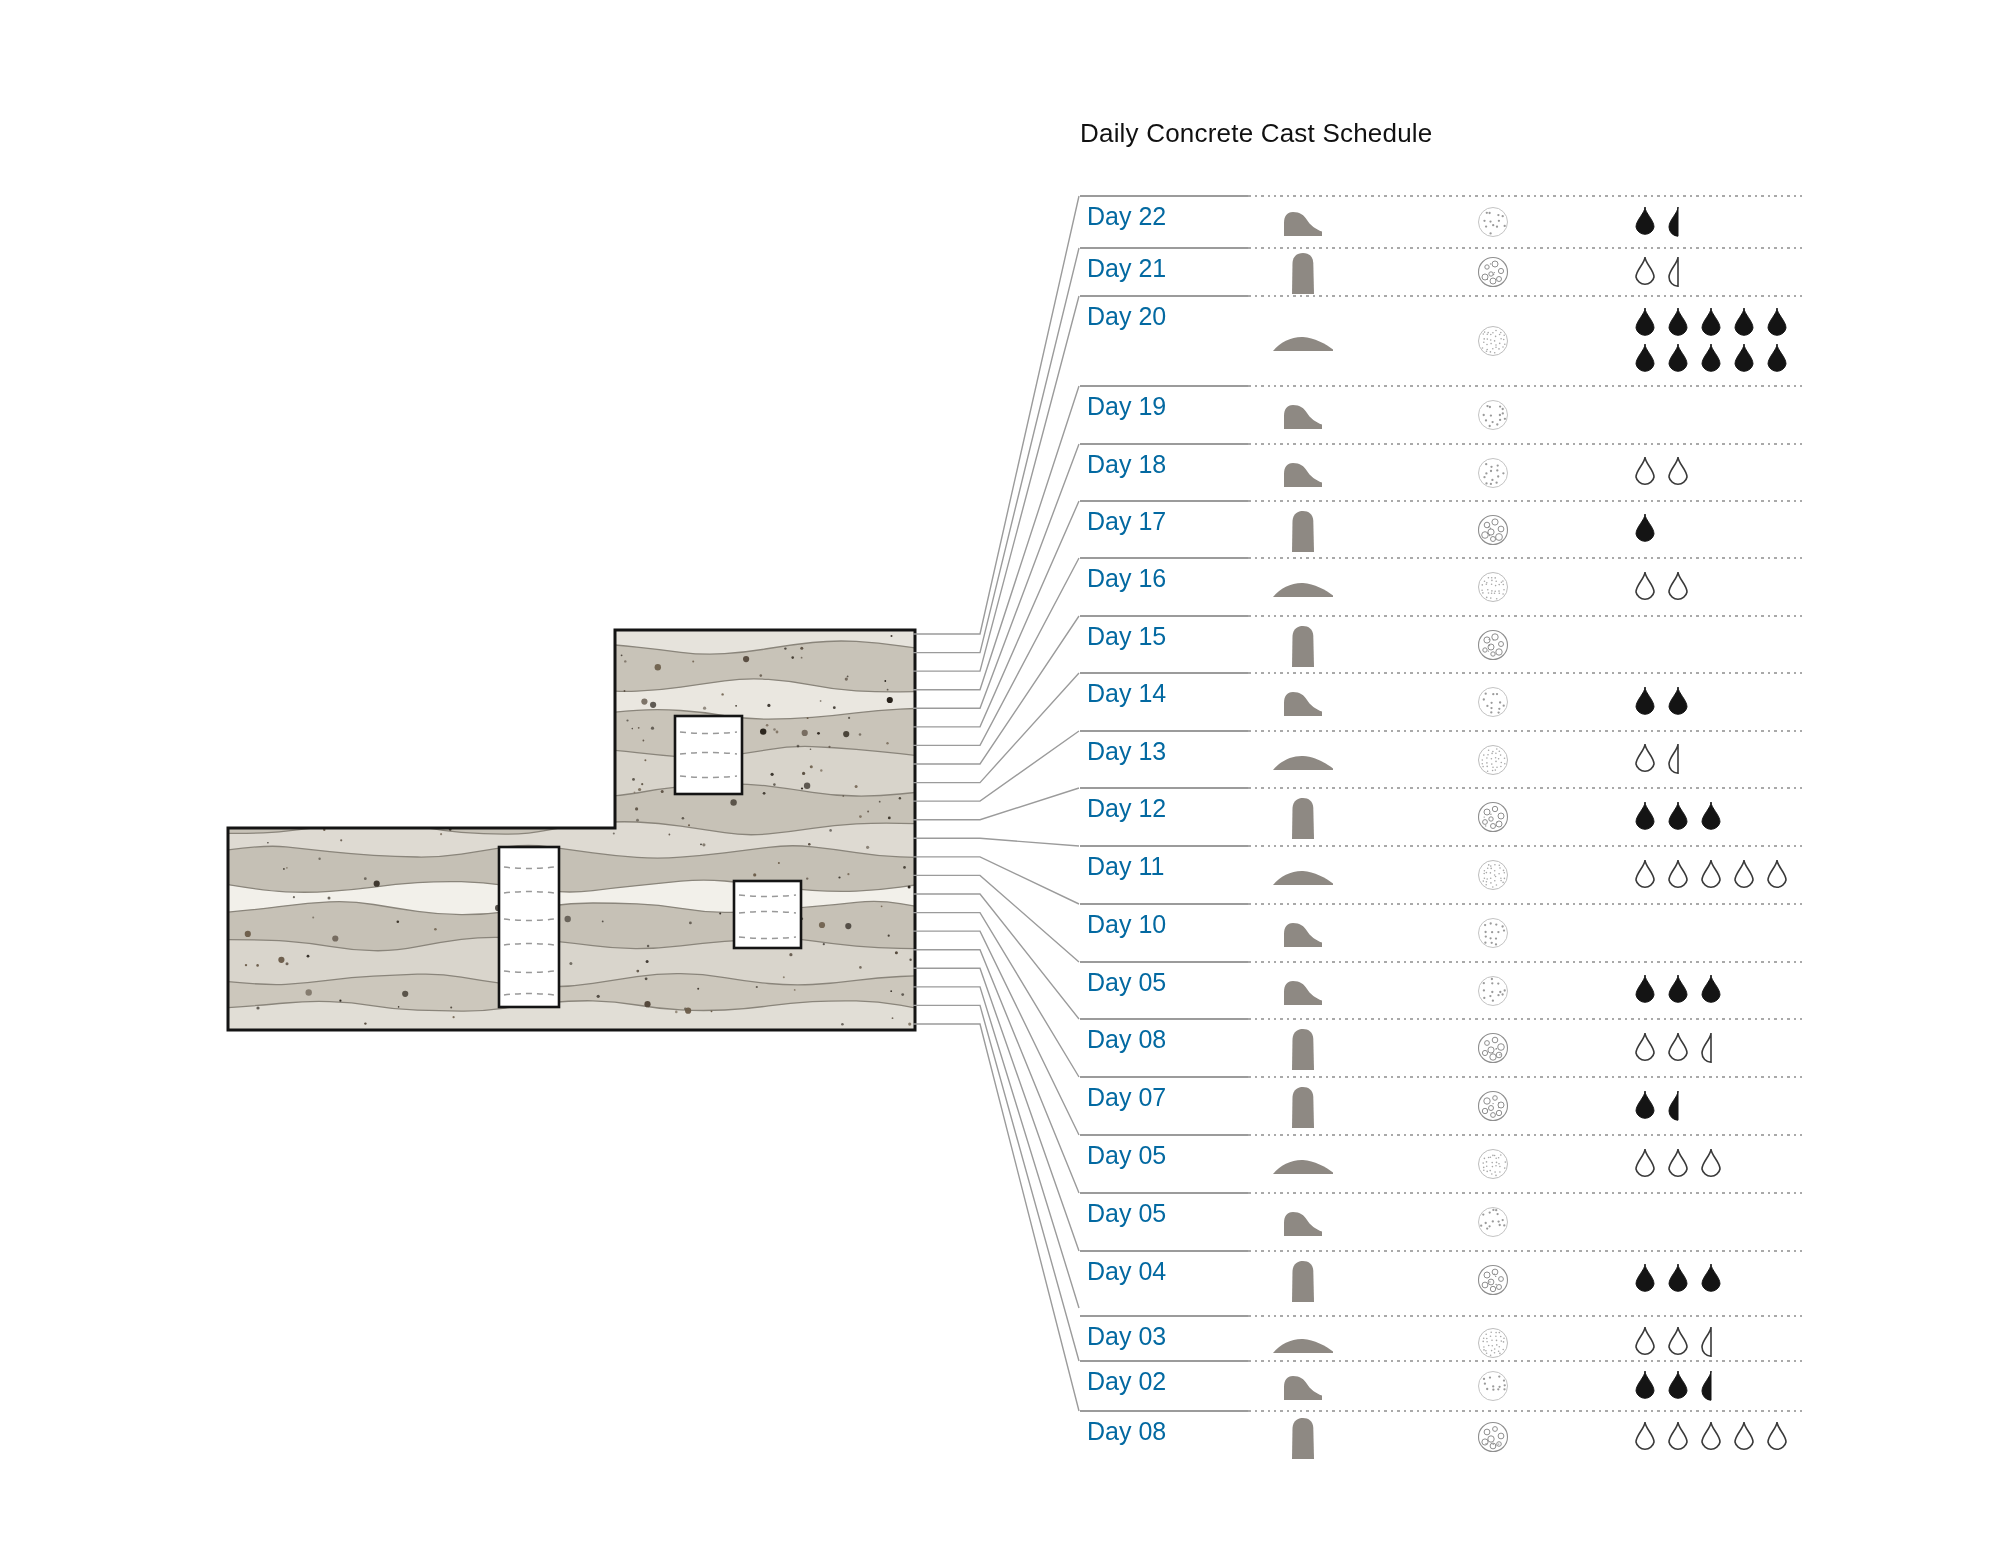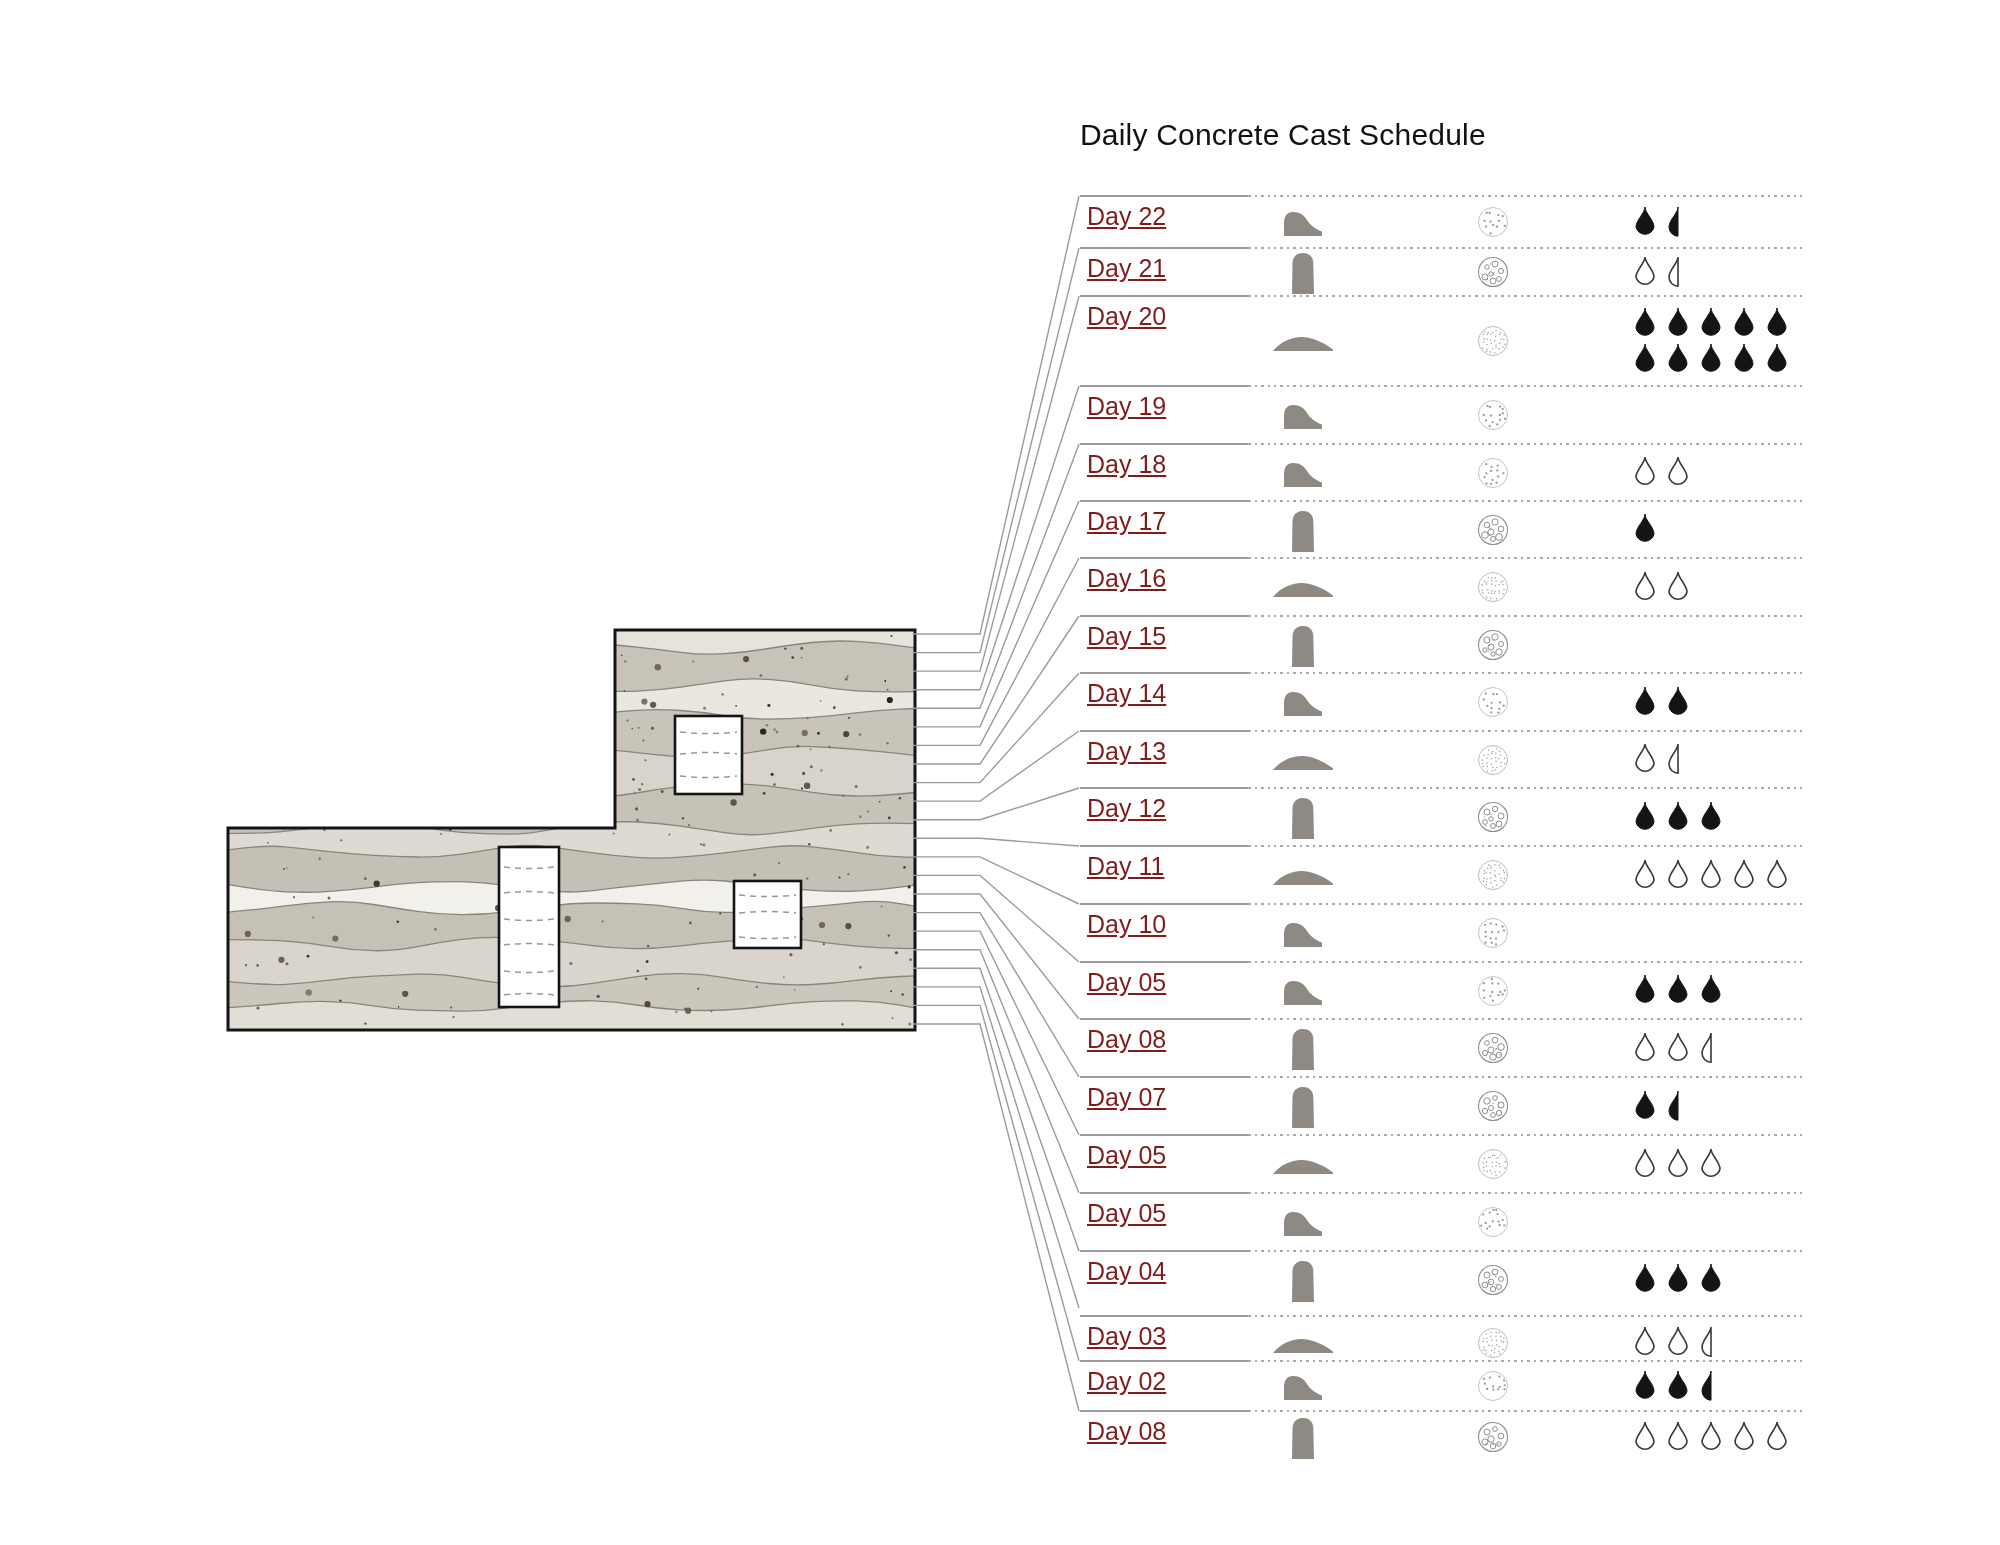--- a/index.html
+++ b/index.html
@@ -1,33 +1,33 @@
 <!DOCTYPE html>
 <html><head>
 <meta charset="utf-8">
 <style>
   html,body{margin:0;padding:0;background:#ffffff;}
   #app{
     position:relative;width:2000px;height:1545px;background:#ffffff;
     font-family:"Liberation Sans",sans-serif;overflow:hidden;
   }
   .page-title{
-    position:absolute;left:1080px;top:118px;font-size:30px;color:#111;
+    position:absolute;left:1080px;top:118px;font-size:26px;color:#111;
     letter-spacing:.2px;white-space:nowrap;
   }
   #overlay{position:absolute;left:0;top:0;}
   #rows{position:absolute;left:0;top:0;width:2000px;height:1545px;}
   .row{position:absolute;left:1080px;width:722px;}
   .row-line-solid{position:absolute;left:0;top:0;width:168px;height:2px;background:#9b9b9b;}
   .row-line-dash{
     position:absolute;left:168px;top:0;width:554px;height:2px;
     background:repeating-linear-gradient(90deg,#a9a9a9 0 2.5px,transparent 2.5px 6.5px);
   }
   .day-label{
-    position:absolute;left:7px;top:7px;font-size:25px;color:#7f1d1d;white-space:nowrap;text-decoration:underline;
+    position:absolute;left:7px;top:7px;font-size:25px;color:#0369a1;white-space:nowrap;
   }
   .mound{position:absolute;}
   .texture{position:absolute;}
   .drops{
     position:absolute;left:553px;top:0;height:100%;width:172px;
     display:flex;flex-wrap:wrap;gap:5px 9px;align-content:center;align-items:center;
   }
 </style>
 </head>
 <body>

